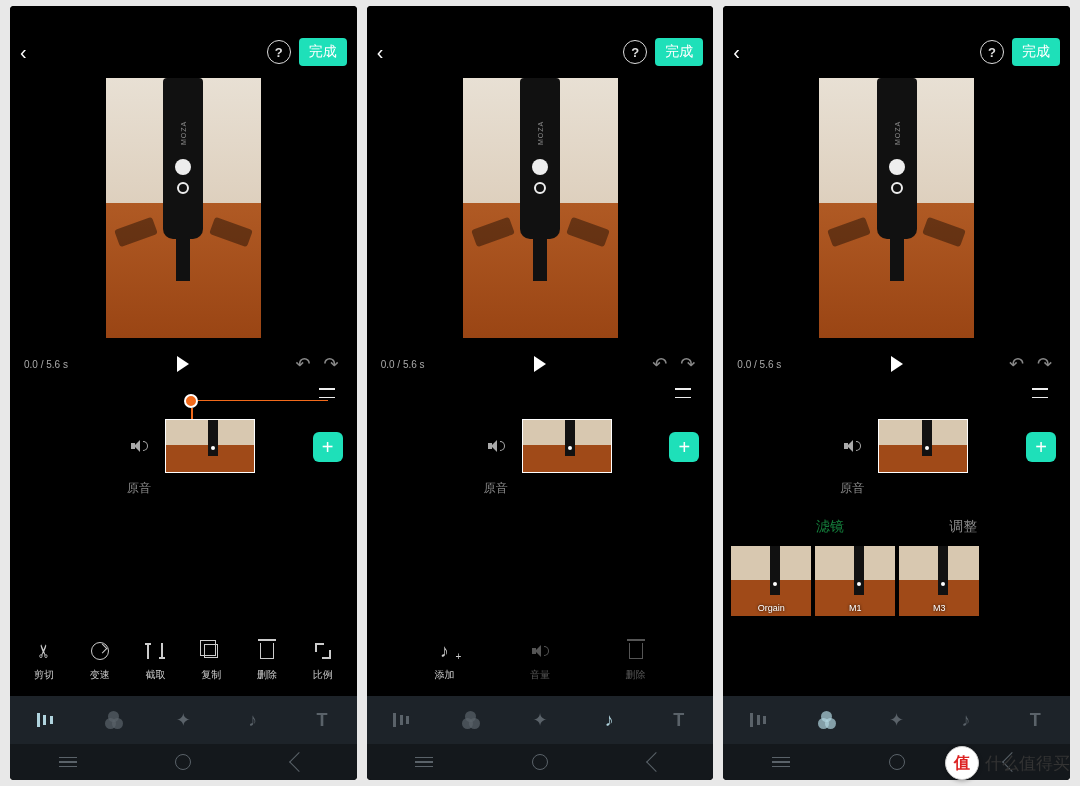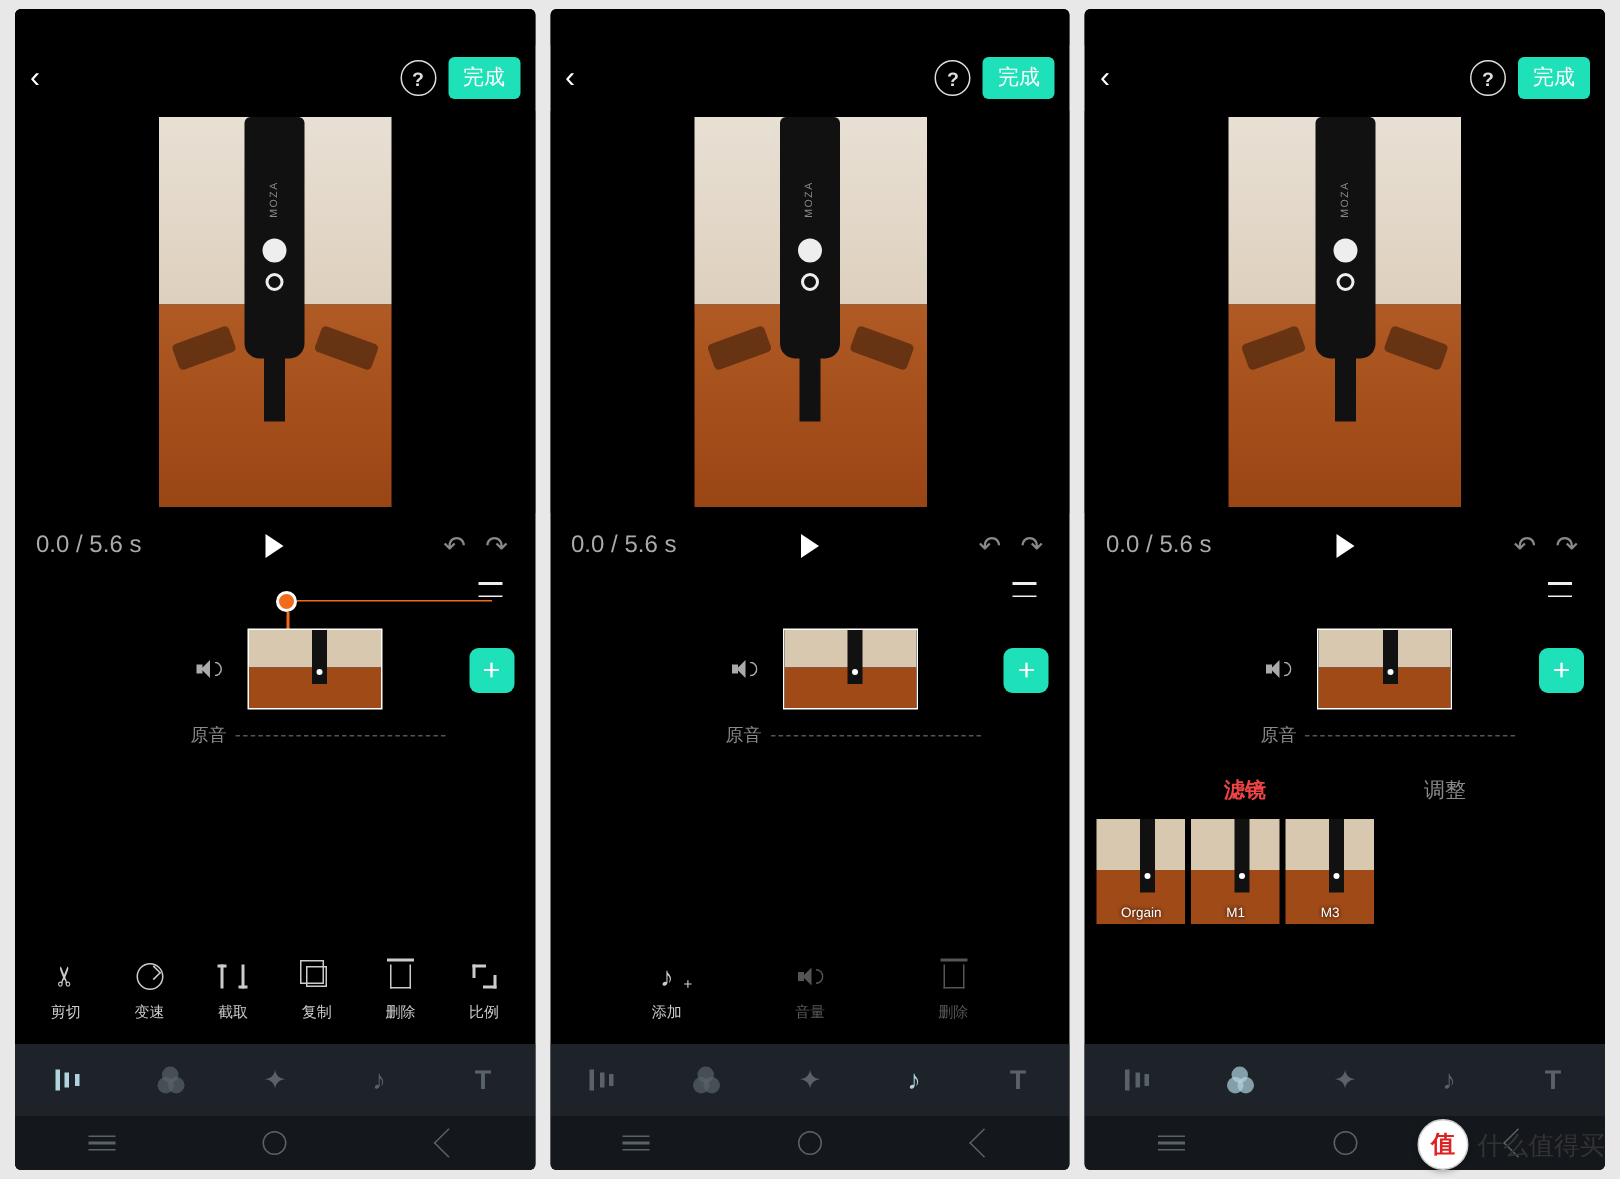--- a/index.html
+++ b/index.html
@@ -19,21 +19,21 @@
   .table::before, .table::after { content:""; position:absolute; top:20px; height:18px; background:rgba(0,0,0,0.4); border-radius:3px; }
   .table::before { left:10px; width:40px; transform:rotate(-20deg); }
   .table::after { right:10px; width:40px; transform:rotate(20deg); }
   .gimbal { position:absolute; top:0; left:50%; transform:translateX(-50%); width:44px; height:100%; }
   .gb-body { position:absolute; top:0; left:50%; transform:translateX(-50%); width:40px; height:62%; background:#111; border-radius:4px 4px 10px 10px; }
   .gb-body::after { content:""; position:absolute; bottom:-42px; left:50%; transform:translateX(-50%); width:14px; height:55px; background:#111; }
   .gb-btn1 { position:absolute; top:55%; left:50%; transform:translate(-50%,-50%); width:16px; height:16px; background:#eee; border-radius:50%; }
   .gb-btn2 { position:absolute; top:68%; left:50%; transform:translate(-50%,-50%); width:12px; height:12px; border:2px solid #eee; border-radius:50%; }
   .gb-lbl { position:absolute; top:34%; left:50%; transform:translate(-50%,-50%) rotate(-90deg); color:#888; font-size:7px; letter-spacing:1px; }
   .playbar { height: 44px; display: flex; align-items: center; padding: 0 14px; color: #ccc; font-size: 12px; gap: 6px; position: relative; }
-  .playbar .time { font-size: 16px; color:#aaa; }
+  .playbar .time { font-size: 10px; color:#aaa; }
   .playbar .play { position:absolute; left:50%; transform:translateX(-50%); width:0; height:0; border-left:12px solid #fff; border-top:8px solid transparent; border-bottom:8px solid transparent; }
   .und, .red { position:absolute; font-size:18px; color:#888; }
   .und { right:46px; } .red { right:18px; }
   .swapbtn { height:24px; display:flex; justify-content:flex-end; padding-right:20px; color:#fff; }
   .swap-ico { width:18px; height:14px; position:relative; }
   .swap-ico::before, .swap-ico::after { content:""; position:absolute; width:16px; height:1.5px; background:#eee; }
   .swap-ico::before { top:2px; } .swap-ico::after { bottom:2px; }
   .timeline { position: relative; padding: 8px 12px 8px 12px; min-height: 80px; }
   .tl-row { display:flex; align-items:center; gap:8px; height:56px; }
   .tl-label { width:135px; text-align:right; color:#8a8a8a; font-size:12px; padding-right:6px; }
@@ -42,32 +42,32 @@
   .clip .mini { position:absolute; inset:0; }
   .mini .mt { position:absolute; top:0; left:0; right:0; height:48%; background:#d8c8b0;}
   .mini .mb { position:absolute; top:48%; left:0; right:0; bottom:0; background:#a04a18;}
   .mini .mg { position:absolute; top:0; left:48%; width:10px; height:70%; background:#111;}
   .mini .mg::after { content:""; position:absolute; bottom:18%; left:30%; width:4px; height:4px; background:#fff; border-radius:50%;}
   .addbtn { position:absolute; right:14px; top:22px; width:30px; height:30px; background:#1ee0b9; border-radius:6px; color:#fff; font-size:20px; display:flex; align-items:center; justify-content:center; }
   .marker { position:absolute; left:174px; top:-16px; }
   .marker-dot { width:14px; height:14px; background:#f26a1b; border:2px solid #fff; border-radius:50%; }
   .marker-line { position:absolute; top:14px; left:50%; width:1.5px; height:30px; background:#f26a1b; }
   .marker-hline { position:absolute; top:6px; left:14px; width:130px; height:1px; background:#f26a1b; }
-  .track2 { margin-top:6px; display:flex; align-items:center; height:20px; }
+  .track2 { margin-top:6px; display:flex; align-items:flex-start; height:20px;flex-direction:column; }
   .track2 .tl-label { width:135px; }
   .dashed { flex:1; max-width:140px; border-top:1px dashed #555; }
   .musicbox { display:inline-block; width:90px; height:16px; background:#2a2a2a; margin-left:4px; }
   .toolrow { display:flex; justify-content:space-around; padding:10px 6px 14px; }
   .tool { display:flex; flex-direction:column; align-items:center; gap:6px; color:#ccc; font-size:10px; width:50px; }
   .tool.dim { color:#555;justify-content:center; }
   .tool-ico { width:22px; height:22px; display:flex; align-items:center; justify-content:center; font-size:18px; }
   .subtabs { display:flex; justify-content:space-around; padding:10px 40px; color:#888; font-size:14px; }
-  .subtabs .active { color:#ef4444; font-weight:700; }
+  .subtabs .active { color:#15803d; font-weight:400; }
   .filters { display:flex; gap:4px; padding:0 8px; overflow:hidden; }
-  .filter { width:59px; height:70px; position:relative; }
+  .filter { width:80px; height:70px; position:relative; }
   .filter .mini { position:absolute; inset:0; }
   .filter-lbl { position:absolute; bottom:3px; left:0; right:0; text-align:center; color:#fff; font-size:9px; text-shadow:0 0 3px #000; }
   .bottomtabs { height:48px; background:#1d2329; display:flex; justify-content:space-around; align-items:center; }
   .btab { width:44px; height:44px; display:flex; align-items:center; justify-content:center; color:#5a6269; font-size:20px; border-radius:4px; }
   .btab.active { color:#b0d4de; }
   .navbar { height:36px; background:#14181c; display:flex; justify-content:space-around; align-items:center; color:#5a6269; }
   .nav-ico { width:40px; height:20px; display:flex; align-items:center; justify-content:center; }
   .hamb { display:flex; flex-direction:column; gap:3px; } .hamb span{width:18px;height:1.5px;background:#5a6269;}
   .circ { width:16px; height:16px; border:1.5px solid #5a6269; border-radius:50%; }
   .barrow { width:14px; height:14px; border-left:1.5px solid #5a6269; border-bottom:1.5px solid #5a6269; transform:rotate(45deg); }

